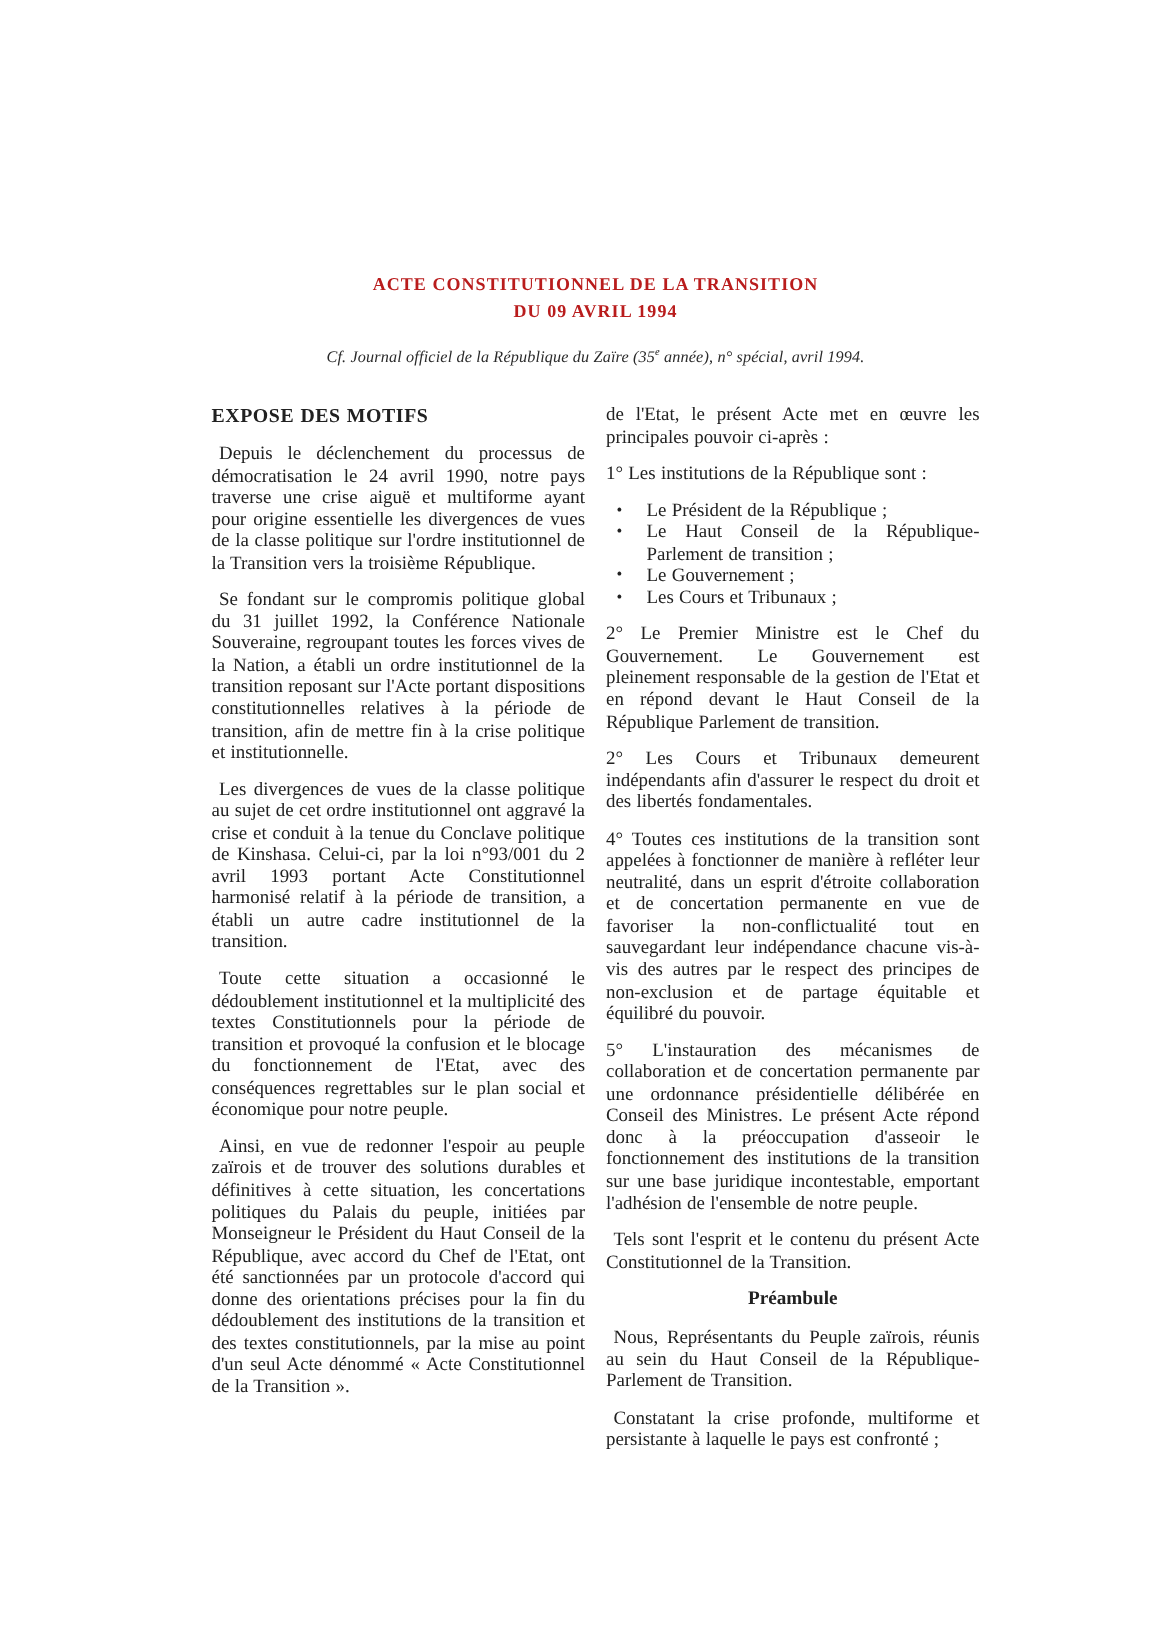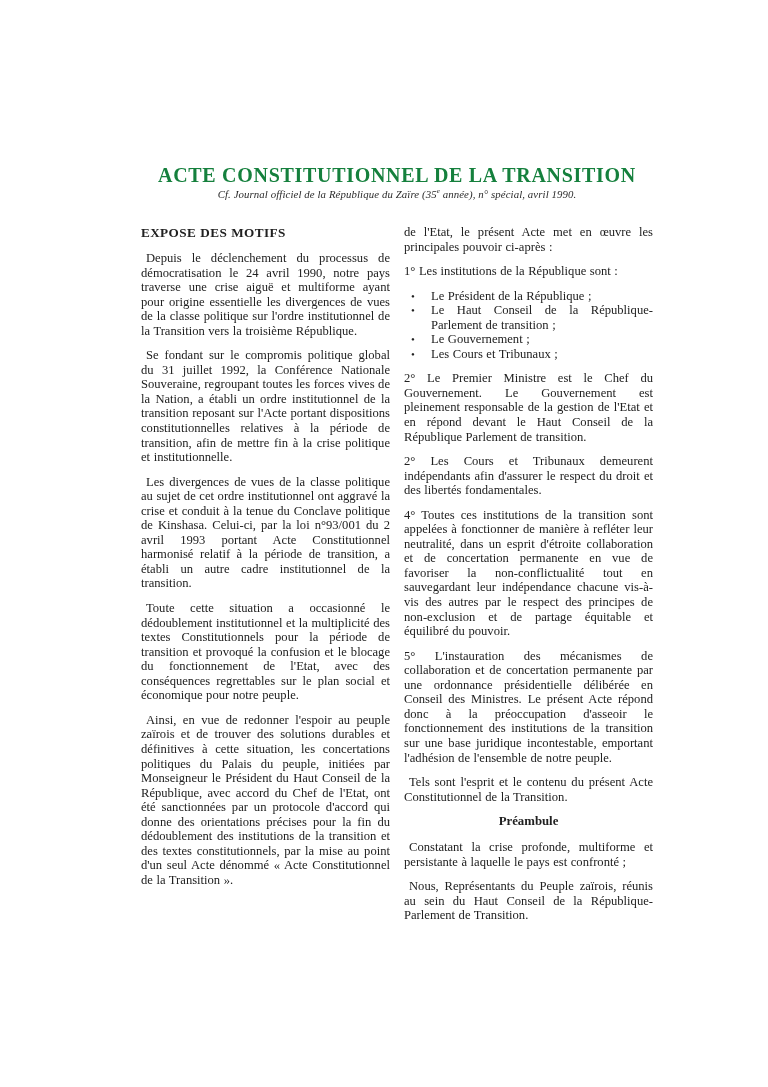--- a/index.html
+++ b/index.html
@@ -17,26 +17,26 @@
     color: #212121;
   }
   .content {
     position: absolute;
     left: 141px;
     top: 164px;
     width: 512px;
   }
   .doc-header { text-align: center; }
   .title {
-    margin: 2px;
-    font-size: 20px;
+    margin: 16px;
+    font-size: 12px;
     line-height: 18px;
     font-weight: bold;
     letter-spacing: 0.7px;
-    color: #15803d;
+    color: #b91c1c;
   }
   .title .title-line { display: block; }
   .source-note {
     margin: 4px 0 0 0;
     font-style: italic;
     font-size: 10.8px;
     line-height: 13px;
     color: #2a2a2a;
     letter-spacing: 0.1px;
   }
@@ -98,22 +98,23 @@
 </style>
 </head>
 <body>
 
 <div class="page">
   <div class="content">
 
     <header class="doc-header">
       <h1 class="title">
         <span class="title-line">ACTE CONSTITUTIONNEL DE LA TRANSITION</span>
+        <span class="title-line">DU 09 AVRIL 1994</span>
       </h1>
-      <p class="source-note"><span>Cf. Journal officiel de la République du Zaïre (35</span><span class="sup">e</span><span> année), n° spécial, avril 1990.</span></p>
+      <p class="source-note"><span>Cf. Journal officiel de la République du Zaïre (35</span><span class="sup">e</span><span> année), n° spécial, avril 1994.</span></p>
     </header>
 
     <div class="columns">
 
       <section class="col">
         <h2 class="expose-heading">EXPOSE DES MOTIFS</h2>
         <p class="body-par">Depuis le déclenchement du processus de démocratisation le 24 avril 1990, notre pays traverse une crise aiguë et multiforme ayant pour origine essentielle les divergences de vues de la classe politique sur l'ordre institutionnel de la Transition vers la troisième République.</p>
         <p class="body-par">Se fondant sur le compromis politique global du 31 juillet 1992, la Conférence Nationale Souveraine, regroupant toutes les forces vives de la Nation, a établi un ordre institutionnel de la transition reposant sur l'Acte portant dispositions constitutionnelles relatives à la période de transition, afin de mettre fin à la crise politique et institutionnelle.</p>
         <p class="body-par">Les divergences de vues de la classe politique au sujet de cet ordre institutionnel ont aggravé la crise et conduit à la tenue du Conclave politique de Kinshasa. Celui-ci, par la loi n°93/001 du 2 avril 1993 portant Acte Constitutionnel harmonisé relatif à la période de transition, a établi un autre cadre institutionnel de la transition.</p>
         <p class="body-par">Toute cette situation a occasionné le dédoublement institutionnel et la multiplicité des textes Constitutionnels pour la période de transition et provoqué la confusion et le blocage du fonctionnement de l'Etat, avec des conséquences regrettables sur le plan social et économique pour notre peuple.</p>
@@ -143,19 +144,19 @@
           </li>
         </ul>
 
         <p class="body-par flush">2° Le Premier Ministre est le Chef du Gouvernement. Le Gouvernement est pleinement responsable de la gestion de l'Etat et en répond devant le Haut Conseil de la République Parlement de transition.</p>
         <p class="body-par flush">2° Les Cours et Tribunaux demeurent indépendants afin d'assurer le respect du droit et des libertés fondamentales.</p>
         <p class="body-par flush">4° Toutes ces institutions de la transition sont appelées à fonctionner de manière à refléter leur neutralité, dans un esprit d'étroite collaboration et de concertation permanente en vue de favoriser la non-conflictualité tout en sauvegardant leur indépendance chacune vis-à-vis des autres par le respect des principes de non-exclusion et de partage équitable et équilibré du pouvoir.</p>
         <p class="body-par flush">5° L'instauration des mécanismes de collaboration et de concertation permanente par une ordonnance présidentielle délibérée en Conseil des Ministres. Le présent Acte répond donc à la préoccupation d'asseoir le fonctionnement des institutions de la transition sur une base juridique incontestable, emportant l'adhésion de l'ensemble de notre peuple.</p>
         <p class="body-par">Tels sont l'esprit et le contenu du présent Acte Constitutionnel de la Transition.</p>
 
         <h3 class="preamble-heading">Préambule</h3>
+        <p class="body-par">Nous, Représentants du Peuple zaïrois, réunis au sein du Haut Conseil de la République-Parlement de Transition.</p>
         <p class="body-par">Constatant la crise profonde, multiforme et persistante à laquelle le pays est confronté ;</p>
-        <p class="body-par">Nous, Représentants du Peuple zaïrois, réunis au sein du Haut Conseil de la République-Parlement de Transition.</p>
       </section>
 
     </div>
   </div>
 </div>
 
 </body></html>

